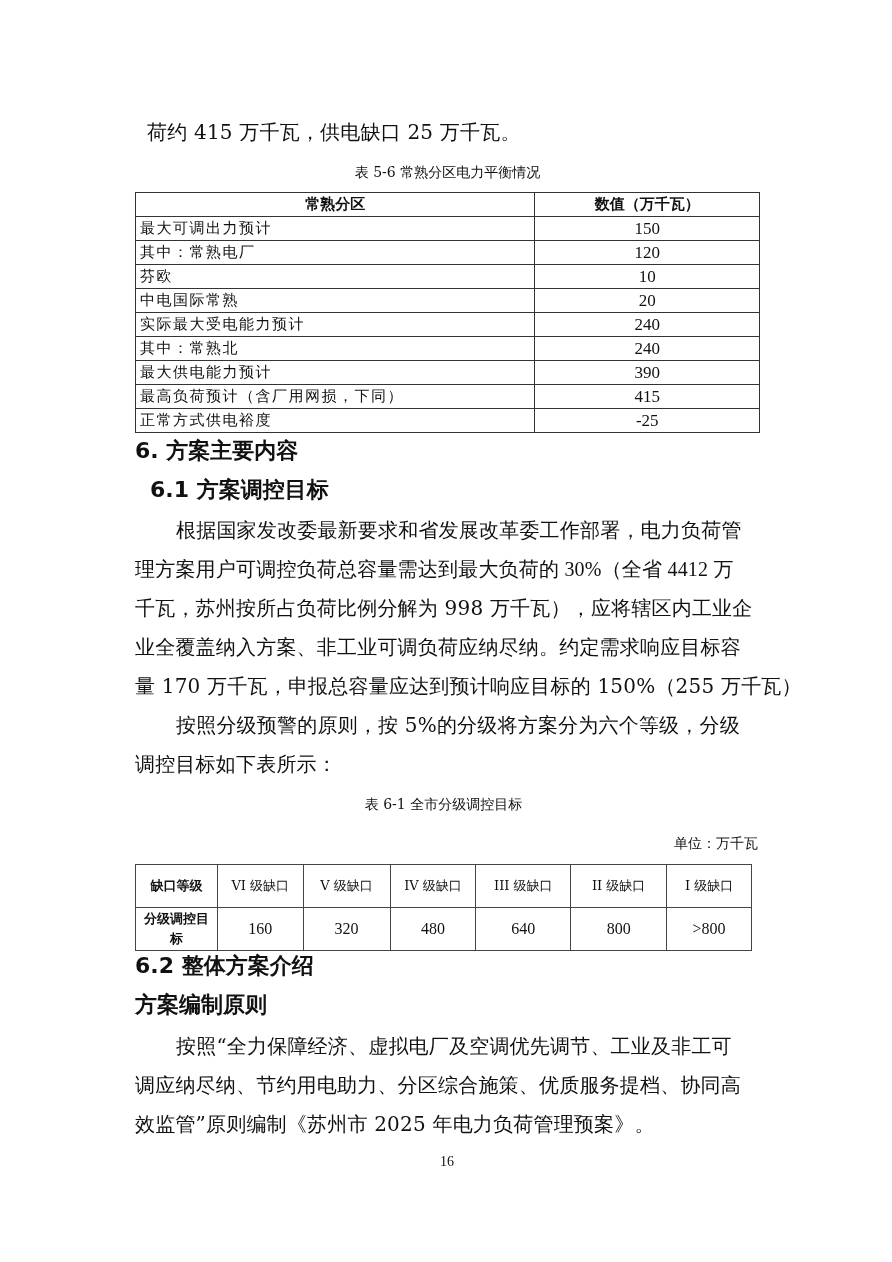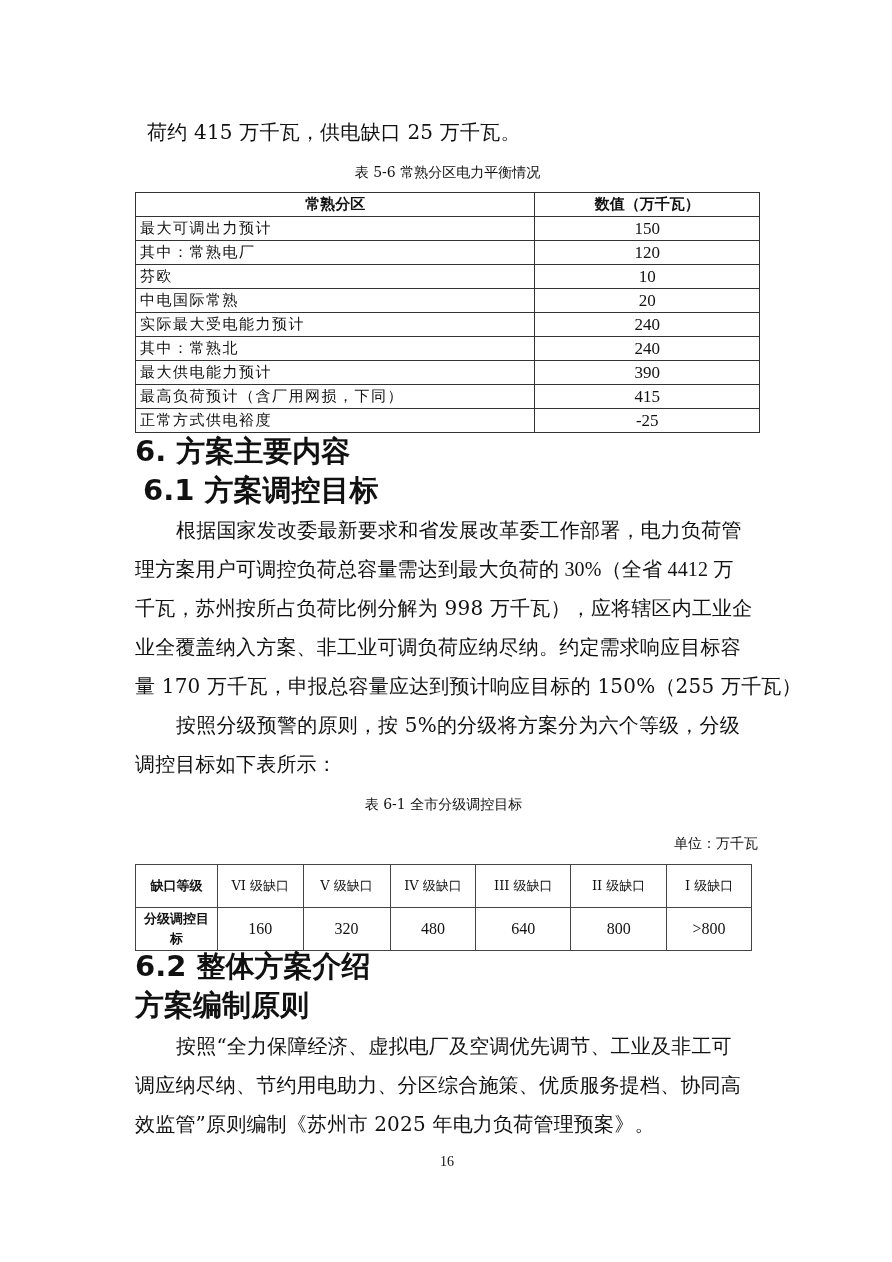--- a/index.html
+++ b/index.html
@@ -13,21 +13,21 @@
     font-size: 20px; line-height: 24px; white-space: nowrap;
     font-family: "DejaVu Serif", "Liberation Serif", serif;
     letter-spacing: 0.2px;
   }
   .caption {
     font-size: 14px; line-height: 18px; white-space: nowrap;
     font-family: "DejaVu Serif", "Liberation Serif", serif;
     text-align: center;
   }
   .heading {
-    font-size: 29px; line-height: 28px; font-weight: bold; white-space: nowrap;
+    font-size: 22px; line-height: 28px; font-weight: bold; white-space: nowrap;
     font-family: "DejaVu Sans", "Liberation Sans", sans-serif;
   }
   table { border-collapse: collapse; position: absolute; margin-top: 7px; }
   
   #t56 { left: 135px; top: 185px; width: 625px; }
   #t56 td, #t56 th {
     border: 1px solid #333333; height: 23px; padding: 0 4px;
     font-size: 15px; line-height: 23px; white-space: nowrap;
     font-family: "DejaVu Serif", "Liberation Serif", serif;
   }
@@ -104,21 +104,21 @@
         <td class="val">415</td>
       </tr>
     <tr>
         <td class="name">正常方式供电裕度</td>
         <td class="val">-25</td>
       </tr>
   </tbody>
 </table>
 
 <div class="abs heading" style="left:135px; top:437px;">6. 方案主要内容</div>
-<div class="abs heading" style="left:143px; top:476px;">6.1 方案调控目标</div>
+<div class="abs heading" style="left:150px; top:476px;">6.1 方案调控目标</div>
 
 <div class="abs body-text" style="left:176px; top:518px;">根据国家发改委最新要求和省发展改革委工作部署，电力负荷管</div>
 <div class="abs body-text" style="left:135px; top:557px;font-family:Liberation Serif, serif;">理方案用户可调控负荷总容量需达到最大负荷的 30%（全省 4412 万</div>
 <div class="abs body-text" style="left:135px; top:596px;">千瓦，苏州按所占负荷比例分解为 998 万千瓦），应将辖区内工业企</div>
 <div class="abs body-text" style="left:135px; top:635px;">业全覆盖纳入方案、非工业可调负荷应纳尽纳。约定需求响应目标容</div>
 <div class="abs body-text" style="left:135px; top:674px;">量 170 万千瓦，申报总容量应达到预计响应目标的 150%（255 万千瓦）</div>
 
 <div class="abs body-text" style="left:176px; top:713px;">按照分级预警的原则，按 5%的分级将方案分为六个等级，分级</div>
 <div class="abs body-text" style="left:135px; top:752px;">调控目标如下表所示：</div>
 

